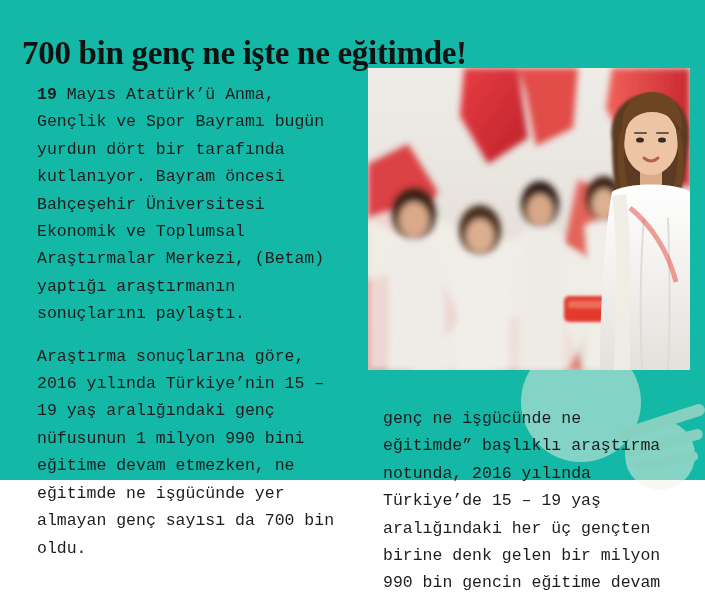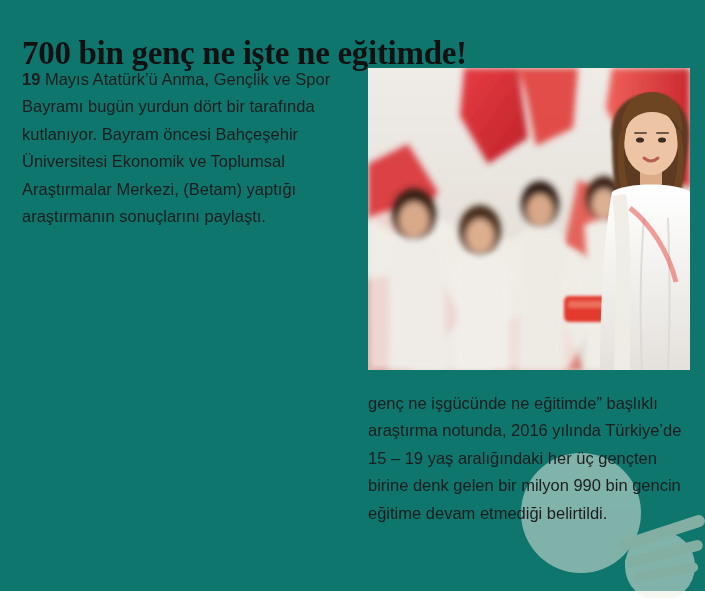--- a/index.html
+++ b/index.html
@@ -11,22 +11,22 @@
     width: 705px;
     height: 598px;
     overflow: hidden;
     font-family: "Liberation Sans", sans-serif;
     color: #1a1a1a;
     position: relative;
   }
   .page {
     position: relative;
     width: 705px;
-    height: 591px;
-    background: #0f766e;
+    height: 480px;
+    background: #14b8a6;
   }
 
   
   .watermark {
     position: absolute;
     right: 0;
     bottom: 0;
     width: 230px;
     height: 150px;
     pointer-events: none;
@@ -63,21 +63,22 @@
     white-space: nowrap;
   }
 
   .col {
     position: absolute;
     font-size: 16.5px;
     line-height: 27.4px;
     color: #1d1d1d;
   }
   .col p {
-    margin: 0;
+    margin: 15px;
+    font-family: Liberation Mono, monospace;
   }
   .col-left {
     left: 22px;
     top: 66px;
     width: 330px;
   }
   .col-right {
     left: 368px;
     top: 390px;
     width: 322px;
@@ -108,20 +109,21 @@
     <div class="wm-circle wm-c2"></div>
     <div class="wm-stripe wm-s1"></div>
     <div class="wm-stripe wm-s2"></div>
     <div class="wm-stripe wm-s3"></div>
   </div>
 
   <h1 class="headline">700 bin genç ne işte ne eğitimde!</h1>
 
   <div class="col col-left">
     <p><span class="lead-num">19</span><span> Mayıs Atatürk’ü Anma, Gençlik ve Spor Bayramı bugün yurdun dört bir tarafında kutlanıyor. Bayram öncesi Bahçeşehir Üniversitesi Ekonomik ve Toplumsal Araştırmalar Merkezi, (Betam) yaptığı araştırmanın sonuçlarını paylaştı.</span></p>
+    <p>Araştırma sonuçlarına göre, 2016 yılında Türkiye’nin 15 – 19 yaş aralığındaki genç nüfusunun 1 milyon 990 bini eğitime devam etmezken, ne eğitimde ne işgücünde yer almayan genç sayısı da 700 bin oldu.</p>
   </div>
 
   <div class="col col-right">
     <p>genç ne işgücünde ne eğitimde” başlıklı araştırma notunda, 2016 yılında Türkiye’de 15 – 19 yaş aralığındaki her üç gençten birine denk gelen bir milyon 990 bin gencin eğitime devam etmediği belirtildi.</p>
   </div>
 
   <div class="photo">
     <svg width="322" height="302" viewBox="0 0 322 302" xmlns="http://www.w3.org/2000/svg" aria-hidden="true">
       <defs>
         <linearGradient id="bgG" x1="0" y1="0" x2="0" y2="1">

